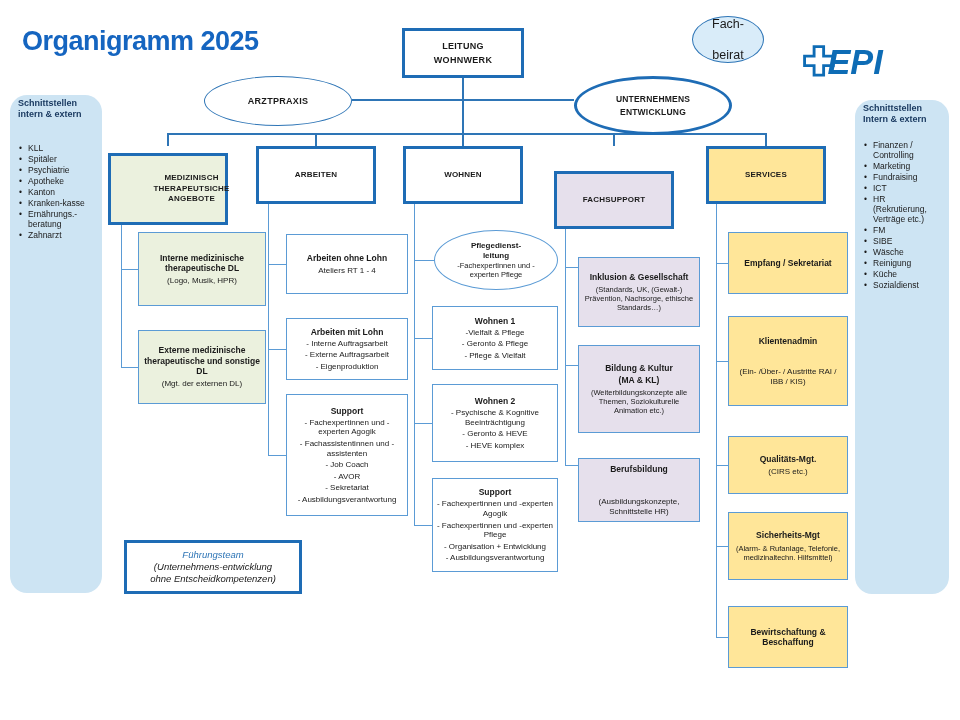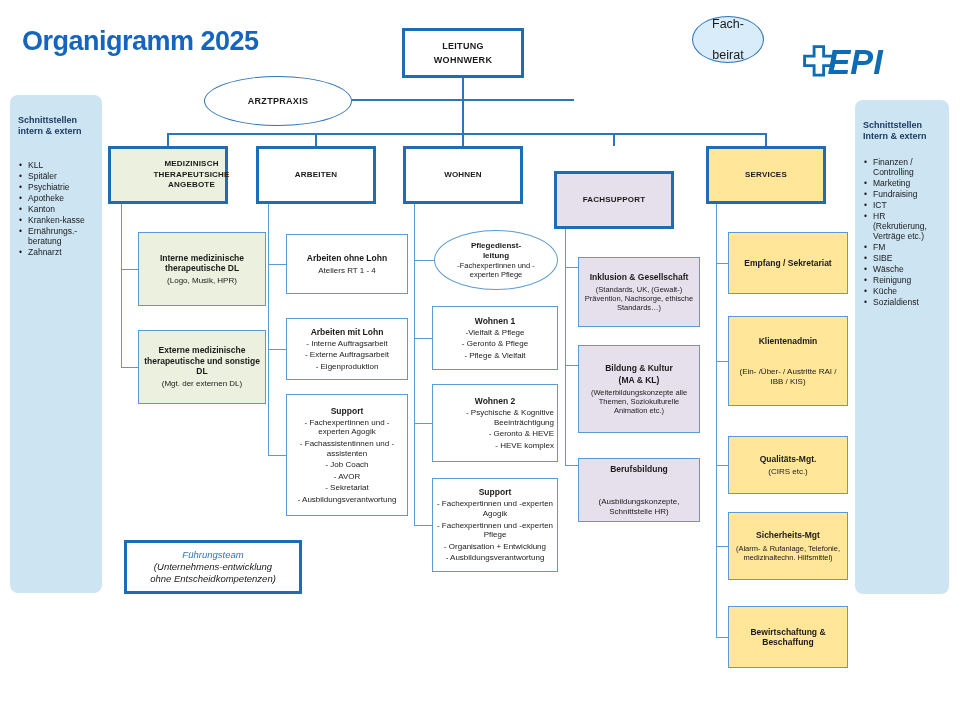--- a/index.html
+++ b/index.html
@@ -19,21 +19,21 @@
   .bt{font-size:8.5px;font-weight:bold;line-height:1.2;margin:0 3px;}
   .bl{font-size:8px;line-height:1.2;margin:2px 3px 0;}
   .bl0{font-size:8px;line-height:1.2;margin:3px 3px 0;}
   
   .node-b{font-size:9px;font-weight:bold;line-height:1.6;letter-spacing:.3px;}
   .small-b{font-size:8.5px;font-weight:bold;line-height:1.45;letter-spacing:.2px;}
   
   #page-title{position:absolute;left:22px;top:26px;font-size:27px;font-weight:bold;
               color:#1565c0;letter-spacing:-.5px;z-index:2;}
   
-  .sidebar{position:absolute;background:#cde4f3;border-radius:8px;z-index:0;padding:20px 8px;
+  .sidebar{position:absolute;background:#cde4f3;border-radius:17px;z-index:0;padding:3px 8px;
            box-sizing:border-box;}
   .sb-title{font-size:9px;font-weight:bold;color:#17375e;line-height:1.25;}
   .sidebar ul{list-style:none;margin:0;padding:0;}
   .sb-item{position:relative;font-size:8.5px;line-height:1.18;padding-left:10px;margin-bottom:1px;color:#1a1a1a;}
   .sb-item::before{content:"•";position:absolute;left:1px;top:0;}
   
   #fachbeirat{background:#d9ecf9;border:1.5px solid #2e75b6;font-size:12.5px;line-height:1.15;justify-content:space-between;}
   
   .ft-title{font-size:9.5px;font-style:italic;color:#2e75b6;line-height:1.25;}
   .ft-line{font-size:9.5px;font-style:italic;line-height:1.25;}
@@ -95,20 +95,24 @@
 
   <div class="box thick" style="left:402px;top:28px;width:122px;height:50px;">
     <div class="node-b">LEITUNG</div>
     <div class="node-b">WOHNWERK</div>
   </div>
 
   <div class="box ellipse" style="left:204px;top:76px;width:148px;height:50px;border:1.5px solid #2e75b6;">
     <div class="node-b">ARZTPRAXIS</div>
   </div>
 
+  <div class="box ellipse thick" style="left:574px;top:76px;width:158px;height:59px;">
+    <div class="small-b">UNTERNEHMENS</div>
+    <div class="small-b">ENTWICKLUNG</div>
+  </div>
 
   <div class="box ellipse" id="fachbeirat" style="left:692px;top:16px;width:72px;height:47px;">
     <div>Fach-</div>
     <div>beirat</div>
   </div>
 
   <div class="sidebar" style="left:10px;top:95px;width:92px;height:498px;">
     <div class="sb-title">Schnittstellen</div>
     <div class="sb-title" style="margin-bottom:22px;">intern &amp; extern</div>
     <ul>
@@ -134,21 +138,21 @@
         <li class="sb-item">HR (Rekrutierung, Verträge etc.)</li>
         <li class="sb-item">FM</li>
         <li class="sb-item">SIBE</li>
         <li class="sb-item">Wäsche</li>
         <li class="sb-item">Reinigung</li>
         <li class="sb-item">Küche</li>
         <li class="sb-item">Sozialdienst</li>
       </ul>
   </div>
 
-  <div class="box thick green" style="left:108px;top:146px;width:120px;height:58px;padding-left:47px;">
+  <div class="box thick green" style="left:108px;top:153px;width:120px;height:72px;padding-left:47px;">
     <div class="dept">MEDIZINISCH THERAPEUTSICHE ANGEBOTE</div>
   </div>
   <div class="box thick" style="left:256px;top:146px;width:120px;height:58px;">
     <div class="dept">ARBEITEN</div>
   </div>
   <div class="box thick" style="left:403px;top:146px;width:120px;height:58px;">
     <div class="dept">WOHNEN</div>
   </div>
   <div class="box thick lav" style="left:554px;top:146px;width:120px;height:58px;">
     <div class="dept">FACHSUPPORT</div>
@@ -196,21 +200,21 @@
     <div class="bl" style="font-size:7.5px;margin:1px 10px 0;">-Fachexpertinnen und -experten Pflege</div>
   </div>
   <div class="box thin" style="left:432px;top:306px;width:126px;height:64px;">
     <div class="bt">Wohnen 1</div>
     <div>
         <div class="bl">-Vielfalt &amp; Pflege</div>
         <div class="bl">- Geronto &amp; Pflege</div>
         <div class="bl">- Pflege &amp; Vielfalt</div>
       </div>
   </div>
-  <div class="box thin" style="left:432px;top:384px;width:126px;height:78px;text-align:right;">
+  <div class="box thin" style="left:432px;top:384px;width:126px;height:78px;">
     <div class="bt">Wohnen 2</div>
     <div>
         <div class="bl">- Psychische &amp; Kognitive Beeinträchtigung</div>
         <div class="bl">- Geronto &amp; HEVE</div>
         <div class="bl">- HEVE komplex</div>
       </div>
   </div>
   <div class="box thin" style="left:432px;top:478px;width:126px;height:94px;">
     <div class="bt">Support</div>
     <div>

